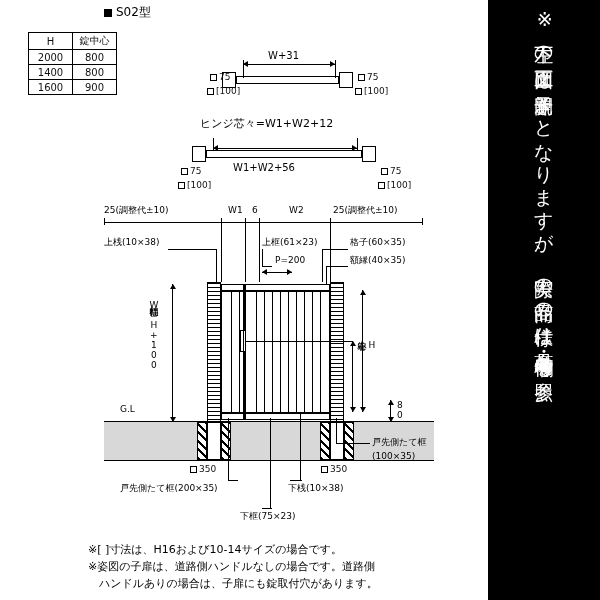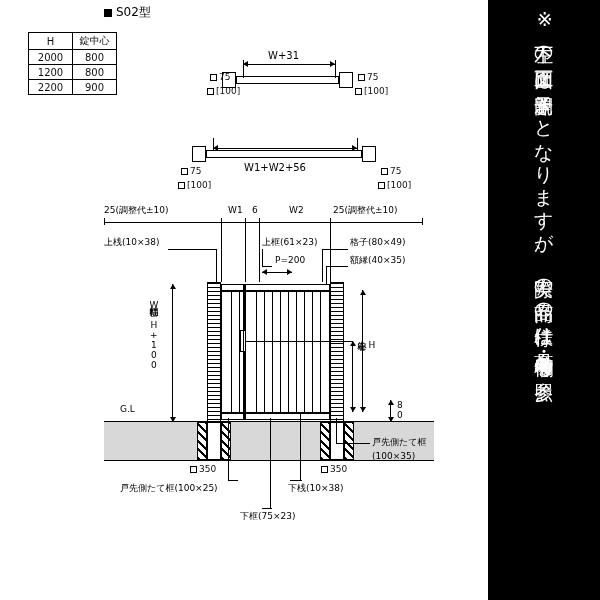--- a/index.html
+++ b/index.html
@@ -191,25 +191,25 @@
     <tbody>
         <tr>
       <th>H</th>
       <th>錠中心</th>
     </tr>
     <tr>
       <td>2000</td>
       <td>800</td>
     </tr>
     <tr>
-      <td>1200</td>
+      <td>1400</td>
       <td>800</td>
     </tr>
     <tr>
-      <td>2200</td>
+      <td>1600</td>
       <td>900</td>
     </tr>
   </tbody>
     </table>
 
 
   <div class="hline" style="left:243px; top:64px; width:92px;"></div>
   <div class="arrL" style="left:243px; top:61px;"></div>
   <div class="arrR" style="left:330px; top:61px;"></div>
   <div class="tick" style="left:243px; top:60px;"></div>
@@ -228,27 +228,28 @@
   <div class="boxlbl" style="left:207px; top:86px;">
     <span class="sqsm"></span><span>[</span><span>100</span><span>]</span>
   </div>
   <div class="boxlbl" style="left:358px; top:72px;">
     <span class="sqsm"></span><span>75</span>
   </div>
   <div class="boxlbl" style="left:355px; top:86px;">
     <span class="sqsm"></span><span>[</span><span>100</span><span>]</span>
   </div>
 
+  <div class="lbl s11" style="left:200px; top:118px;">ヒンジ芯々=W1+W2+12</div>
 
   <div class="hline" style="left:213px; top:148px; width:144px;"></div>
   <div class="arrL" style="left:213px; top:145px;"></div>
   <div class="arrR" style="left:352px; top:145px;"></div>
   <div class="tick" style="left:213px; top:144px;"></div>
   <div class="tick" style="left:357px; top:144px;"></div>
-  <div class="lbl" style="left:244px; top:162px;">W1+W2+56</div>
+  <div class="lbl" style="left:233px; top:162px;">W1+W2+56</div>
 
   <div class="postcap" style="left:192px; top:146px; width:14px; height:16px;"></div>
   <div class="postcap" style="left:362px; top:146px; width:14px; height:16px;"></div>
   <div class="gate-frame" style="left:206px; top:150px; width:156px; height:8px;"></div>
   <div class="vline" style="left:213px; top:138px; height:12px;"></div>
   <div class="vline" style="left:357px; top:138px; height:12px;"></div>
 
   <div class="boxlbl" style="left:181px; top:166px;">
     <span class="sqsm"></span><span>75</span>
   </div>
@@ -276,21 +277,21 @@
   <div class="tick" style="left:330px; top:218px;"></div>
   <div class="tick" style="left:422px; top:218px;"></div>
 
   <div class="vline" style="left:221px; top:222px; height:60px;"></div>
   <div class="vline" style="left:245px; top:222px; height:60px;"></div>
   <div class="vline" style="left:259px; top:222px; height:60px;"></div>
   <div class="vline" style="left:330px; top:222px; height:60px;"></div>
 
   <div class="lbl s9" style="left:104px; top:238px;">上桟(10×38)</div>
   <div class="lbl s9" style="left:262px; top:238px;">上框(61×23)</div>
-  <div class="lbl s9" style="left:350px; top:238px;">格子(80×49)</div>
+  <div class="lbl s9" style="left:350px; top:238px;">格子(60×35)</div>
   <div class="lbl s9" style="left:350px; top:256px;">額縁(40×35)</div>
   <div class="lbl s9" style="left:275px; top:256px;">P=200</div>
 
   <div class="hline" style="left:168px; top:249px; width:48px;"></div>
   <div class="vline" style="left:216px; top:249px; height:33px;"></div>
   <div class="hline" style="left:322px; top:249px; width:26px;"></div>
   <div class="vline" style="left:322px; top:249px; height:33px;"></div>
   <div class="hline" style="left:326px; top:266px; width:22px;"></div>
   <div class="vline" style="left:326px; top:266px; height:24px;"></div>
   <div class="hline" style="left:262px; top:266px; width:10px;"></div>
@@ -362,26 +363,31 @@
   <div class="vline" style="left:390px; top:400px; height:22px;"></div>
   <div class="arrU" style="left:388px; top:400px;"></div>
   <div class="arrD" style="left:388px; top:417px;"></div>
   <div class="lbl s9 vert" style="left:394px; top:400px;">80</div>
 
   <div class="lbl s9" style="left:372px; top:438px;">戸先側たて框</div>
   <div class="lbl s9" style="left:372px; top:452px;">(100×35)</div>
   <div class="hline" style="left:336px; top:443px; width:34px;"></div>
   <div class="vline" style="left:336px; top:418px; height:25px;"></div>
 
-  <div class="lbl s9" style="left:120px; top:484px;">戸先側たて框(100×25)</div>
+  <div class="lbl s9" style="left:120px; top:484px;">戸先側たて框(200×35)</div>
   <div class="vline" style="left:228px; top:418px; height:62px;"></div>
   <div class="hline" style="left:228px; top:480px; width:10px;"></div>
 
   <div class="lbl s9" style="left:288px; top:484px;">下桟(10×38)</div>
   <div class="vline" style="left:300px; top:414px; height:66px;"></div>
   <div class="hline" style="left:290px; top:480px; width:12px;"></div>
 
   <div class="lbl s9" style="left:240px; top:512px;">下框(75×23)</div>
   <div class="vline" style="left:270px; top:418px; height:90px;"></div>
   <div class="hline" style="left:262px; top:508px; width:10px;"></div>
 
+  <div class="notes">
+    <div>※[    ]寸法は、H16および10-14サイズの場合です。</div>
+    <div>※姿図の子扉は、道路側ハンドルなしの場合です。道路側</div>
+    <div>　ハンドルありの場合は、子扉にも錠取付穴があります。</div>
+  </div>
 
 </div>
 
 </body></html>

